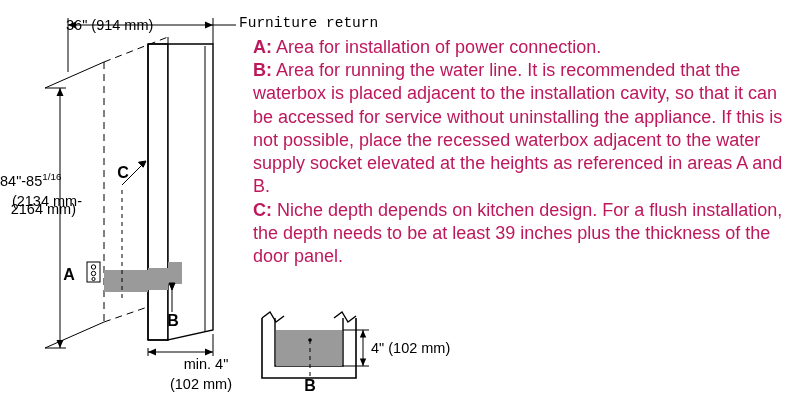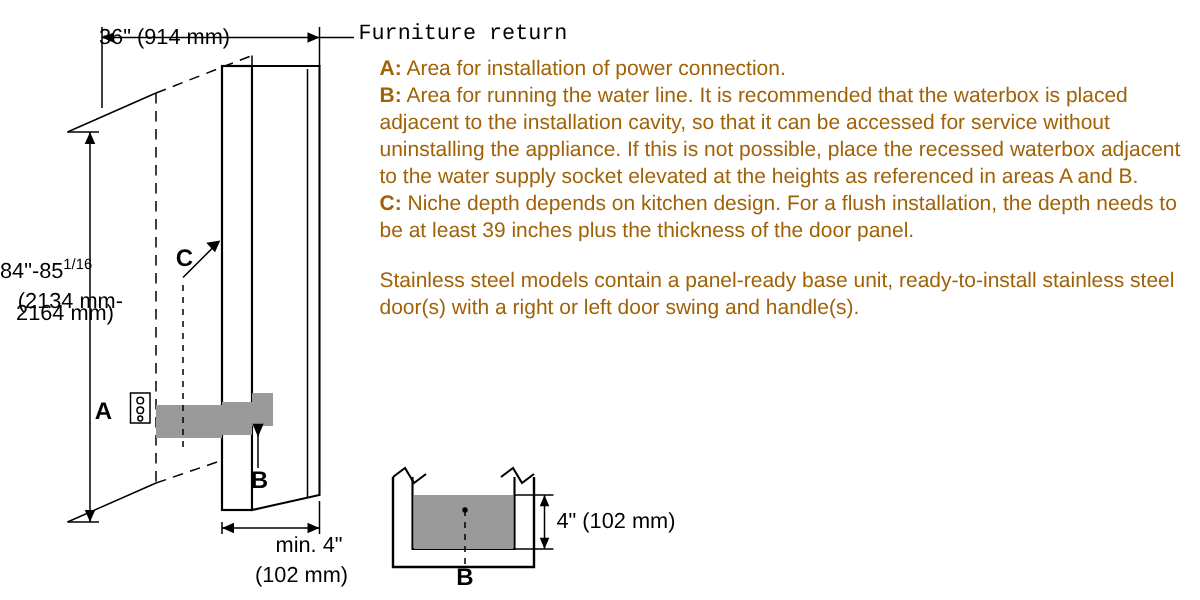--- a/index.html
+++ b/index.html
@@ -30,23 +30,23 @@
     position: absolute;
     font-family: "Liberation Sans", sans-serif;
     font-size: 14.5px;
     line-height: 1.28;
     color: #000;
     white-space: pre;
   }
   .blk {
     position: absolute;
     font-family: "Liberation Sans", sans-serif;
-    font-size: 14px;
+    font-size: 18px;
     line-height: 1.29;
-    color: #a16207;
+    color: #be185d;
   }
   .blk b { font-weight: bold; }
   .lbl-bold {
     font-weight: bold;
   }
   .center {
     text-align: center;
   }
   .right {
     text-align: right;
@@ -201,16 +201,15 @@
     <div class="blk" style="position:static; margin-bottom:0;">
       <b>B</b><b>:</b>
       <span>Area for running the water line. It is recommended that the waterbox is placed adjacent to the installation cavity, so that it can be accessed for service without uninstalling the appliance. If this is not possible, place the recessed waterbox adjacent to the water supply socket elevated at the heights as referenced in areas A and B.</span>
     </div>
 
     <div class="blk" style="position:static; margin-bottom:0;">
       <b>C</b><b>:</b>
       <span>Niche depth depends on kitchen design. For a flush installation, the depth needs to be at least 39 inches plus the thickness of the door panel.</span>
     </div>
 
-    <div class="blk" style="position:static; margin-top:15px;">Stainless steel models contain a panel-ready base unit, ready-to-install stainless steel door(s) with a right or left door swing and handle(s).</div>
   </div>
 
 </div>
 
 </body></html>

